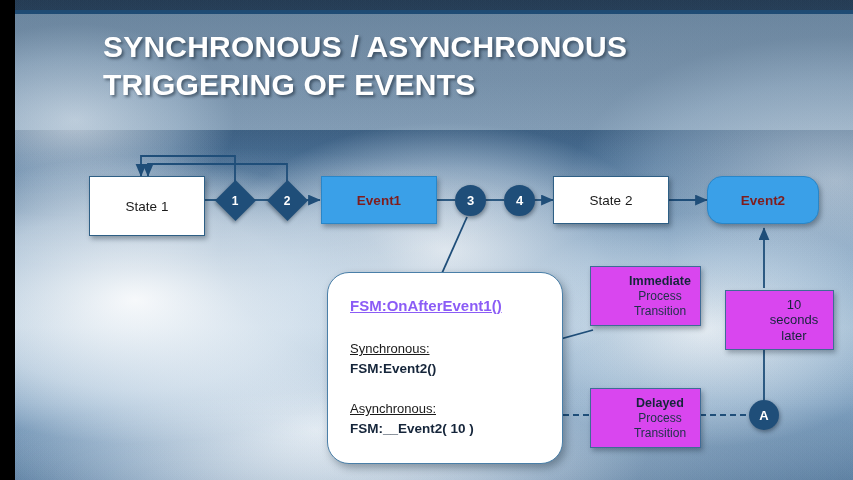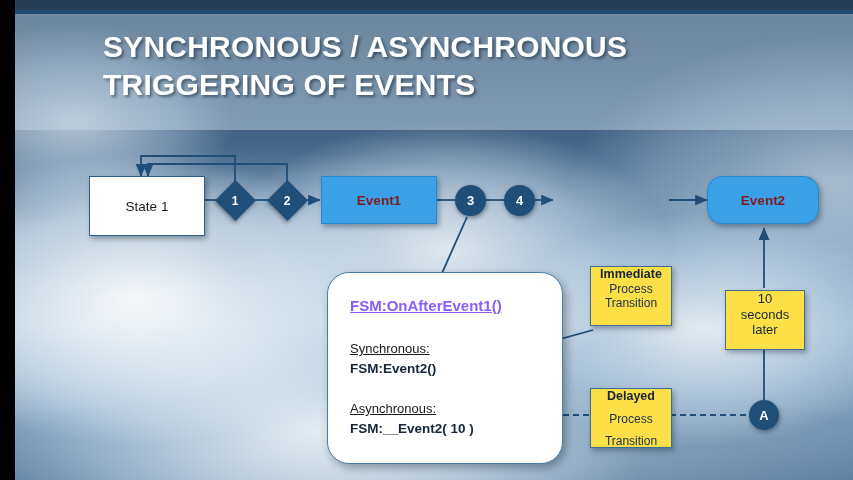--- a/index.html
+++ b/index.html
@@ -150,29 +150,30 @@
   .callout-code {
     position: absolute;
     font-size: 13.5px;
     font-weight: bold;
     color: #15253a;
   }
 
   
   .note {
     position: absolute;
-    background: #fde047;
+    background: #d946ef;
     border: 1.3px solid #3e6c95;
     box-shadow: 2px 3px 5px rgba(10,25,40,0.32);
     display: flex;
     flex-direction: column;
     align-items: center;
-    justify-content: flex-start;
+    justify-content: center;
     text-align: center;
     line-height: 1.2;
+    padding-left: 29px;
   }
   .note .l1 { font-size: 12.5px; font-weight: bold; color: #15253a; }
   .note .l2 { font-size: 12px; color: #20324a; }
   .note .l3 { font-size: 12px; color: #20324a; }
   .note.plain .l1,
   .note.plain .l2,
   .note.plain .l3 { font-weight: normal; font-size: 13px; color: #15253a; }
 
   svg.overlay {
     position: absolute;
@@ -236,20 +237,23 @@
   </svg>
 
   <div class="node state-box" style="left:74px; top:176px; width:116px; height:60px;">
     <span>State 1</span>
   </div>
 
   <div class="node event-box" style="left:306px; top:176px; width:116px; height:48px;">
     <span>Event1</span>
   </div>
 
+  <div class="node state-box" style="left:538px; top:176px; width:116px; height:48px;">
+    <span>State 2</span>
+  </div>
 
   <div class="node event-box rounded" style="left:692px; top:176px; width:112px; height:48px;">
     <span>Event2</span>
   </div>
 
   <div class="diamond" style="left:206px; top:186px; width:29px; height:29px;">
     <span>1</span>
   </div>
 
   <div class="diamond" style="left:258px; top:186px; width:29px; height:29px;">
@@ -283,21 +287,21 @@
     <div class="callout-label" style="left:22px; top:128px;">Asynchronous:</div>
     <div class="callout-code" style="left:22px; top:148px;">FSM:__Event2( 10 )</div>
   </div>
 
   <div class="note" style="left:575px; top:266px; width:80px; height:58px;">
     <div class="l1">Immediate</div>
     <div class="l2">Process</div>
     <div class="l3">Transition</div>
   </div>
 
-  <div class="note" style="left:575px; top:388px; width:80px; height:58px;gap:8px;">
+  <div class="note" style="left:575px; top:388px; width:80px; height:58px;">
     <div class="l1">Delayed</div>
     <div class="l2">Process</div>
     <div class="l3">Transition</div>
   </div>
 
   <div class="note plain" style="left:710px; top:290px; width:78px; height:58px;">
     <div class="l1">10</div>
     <div class="l2">seconds</div>
     <div class="l3">later</div>
   </div>

